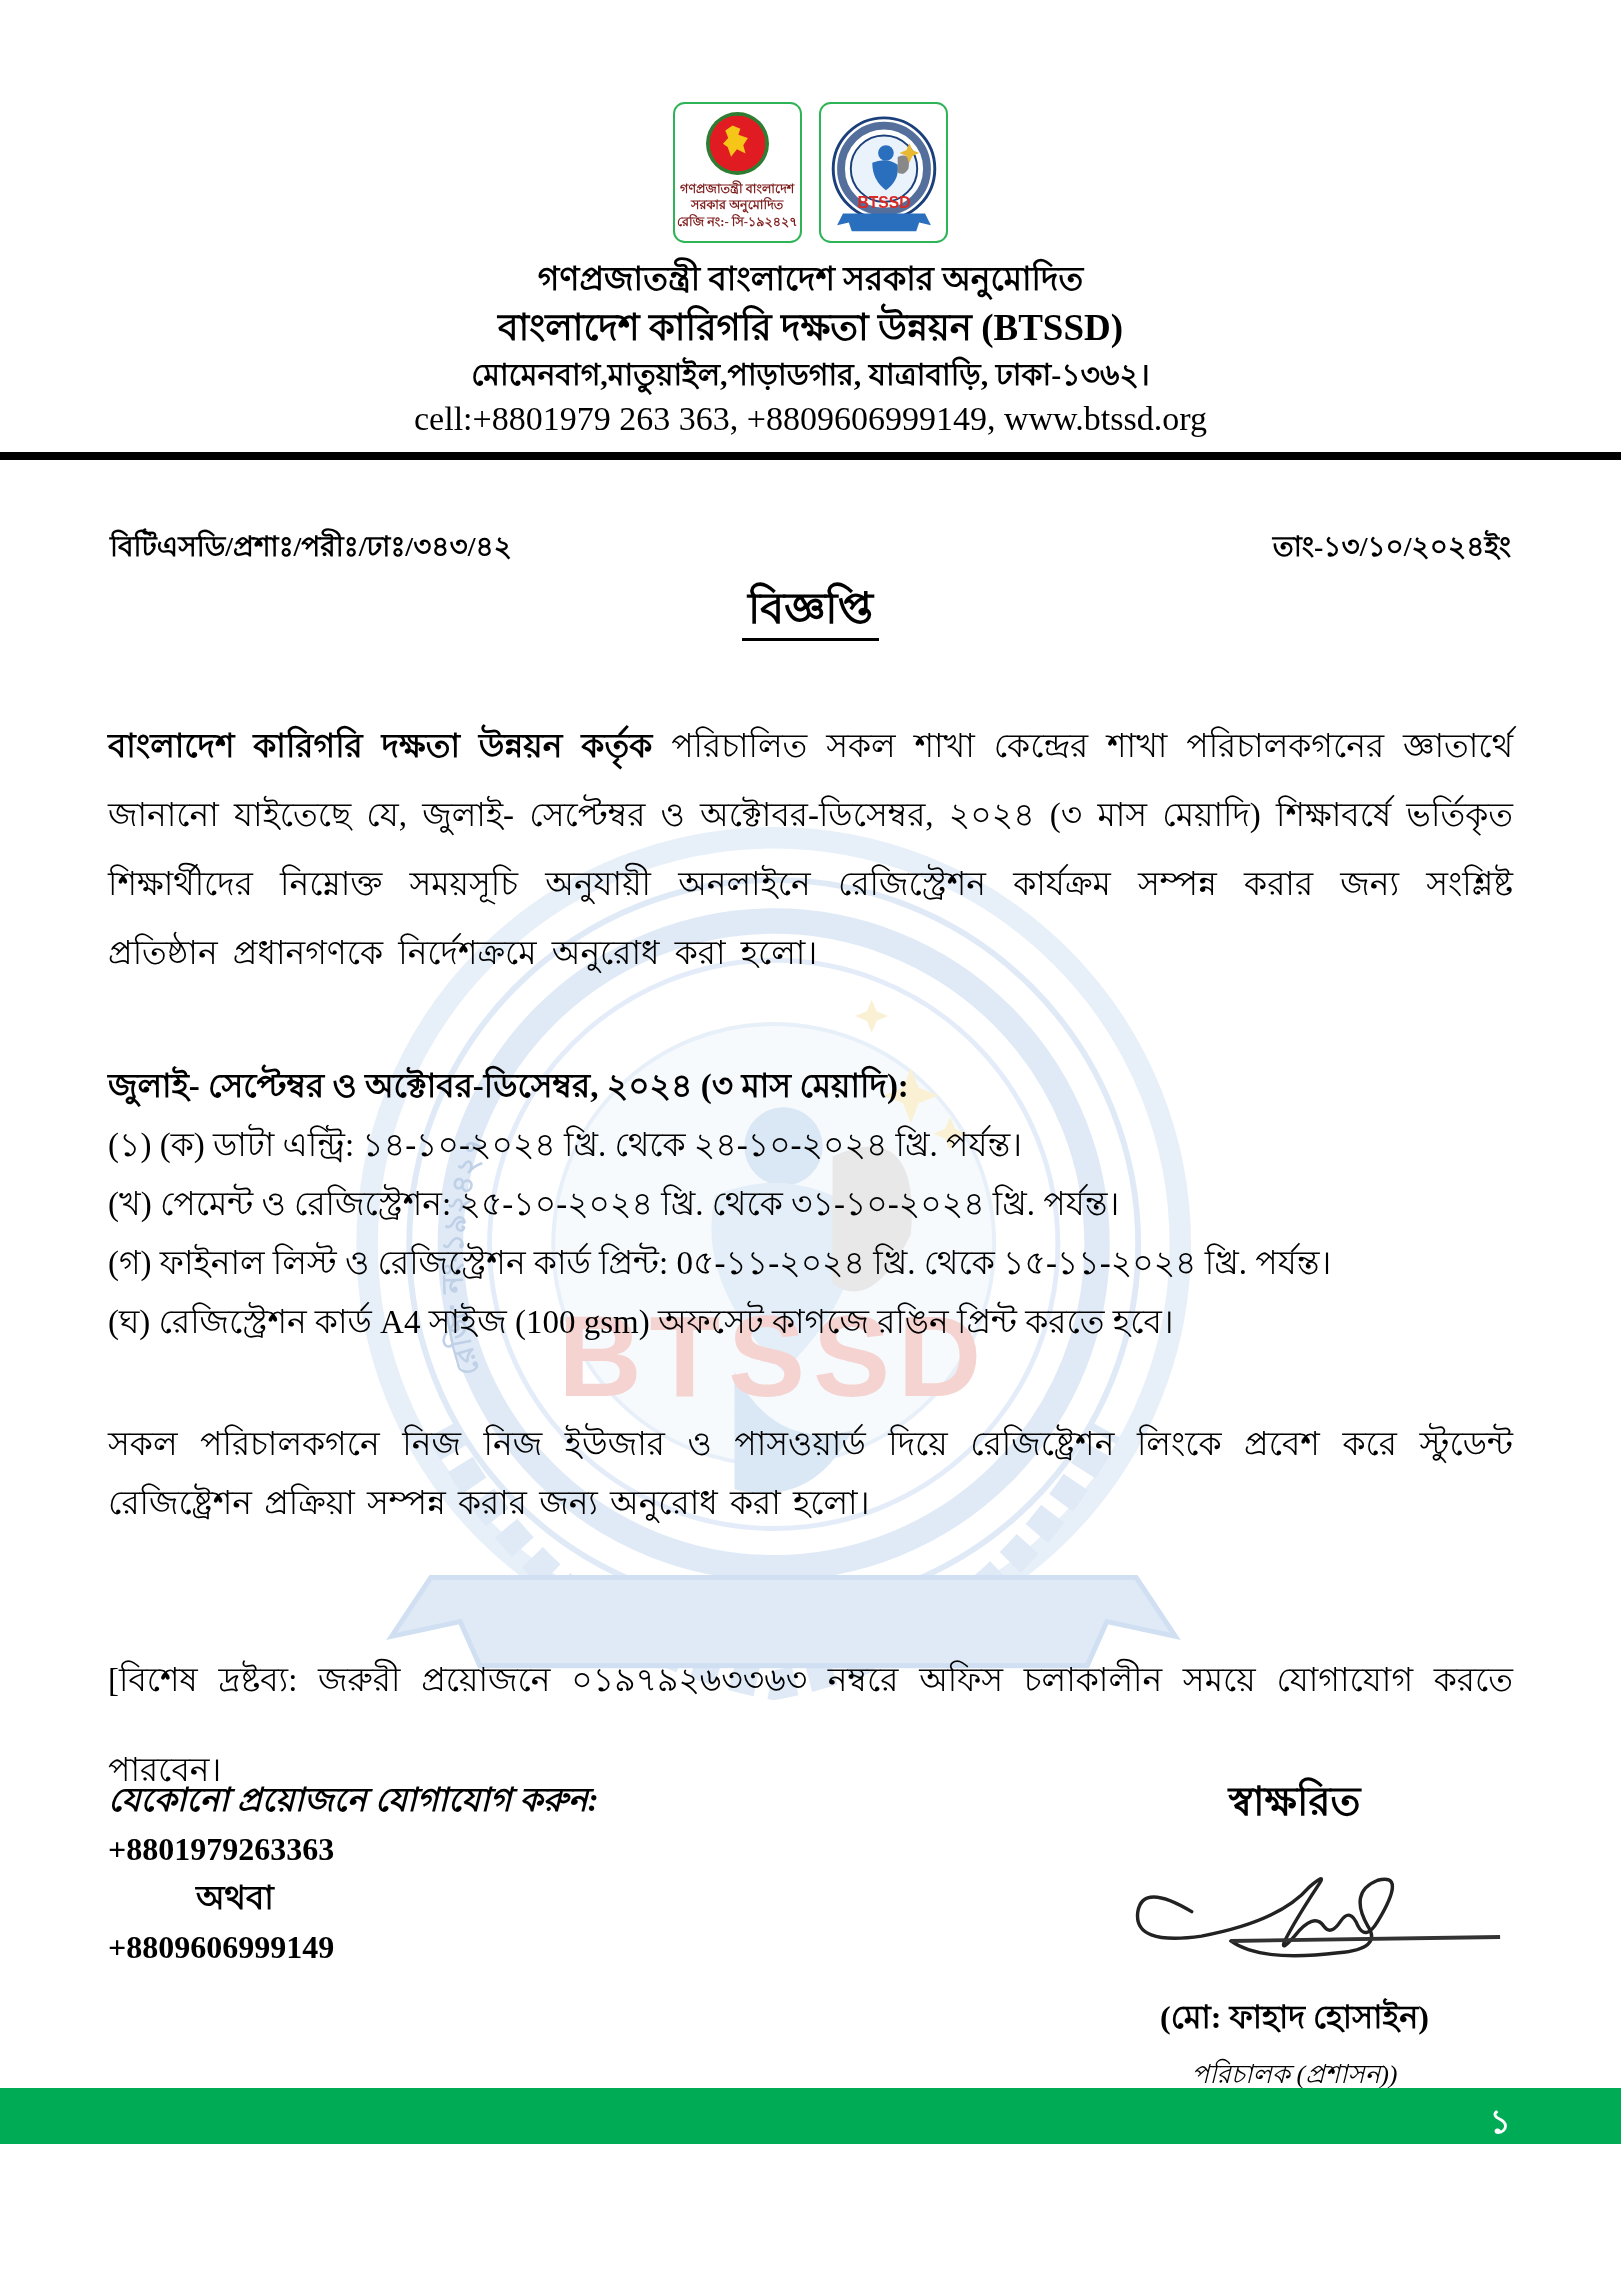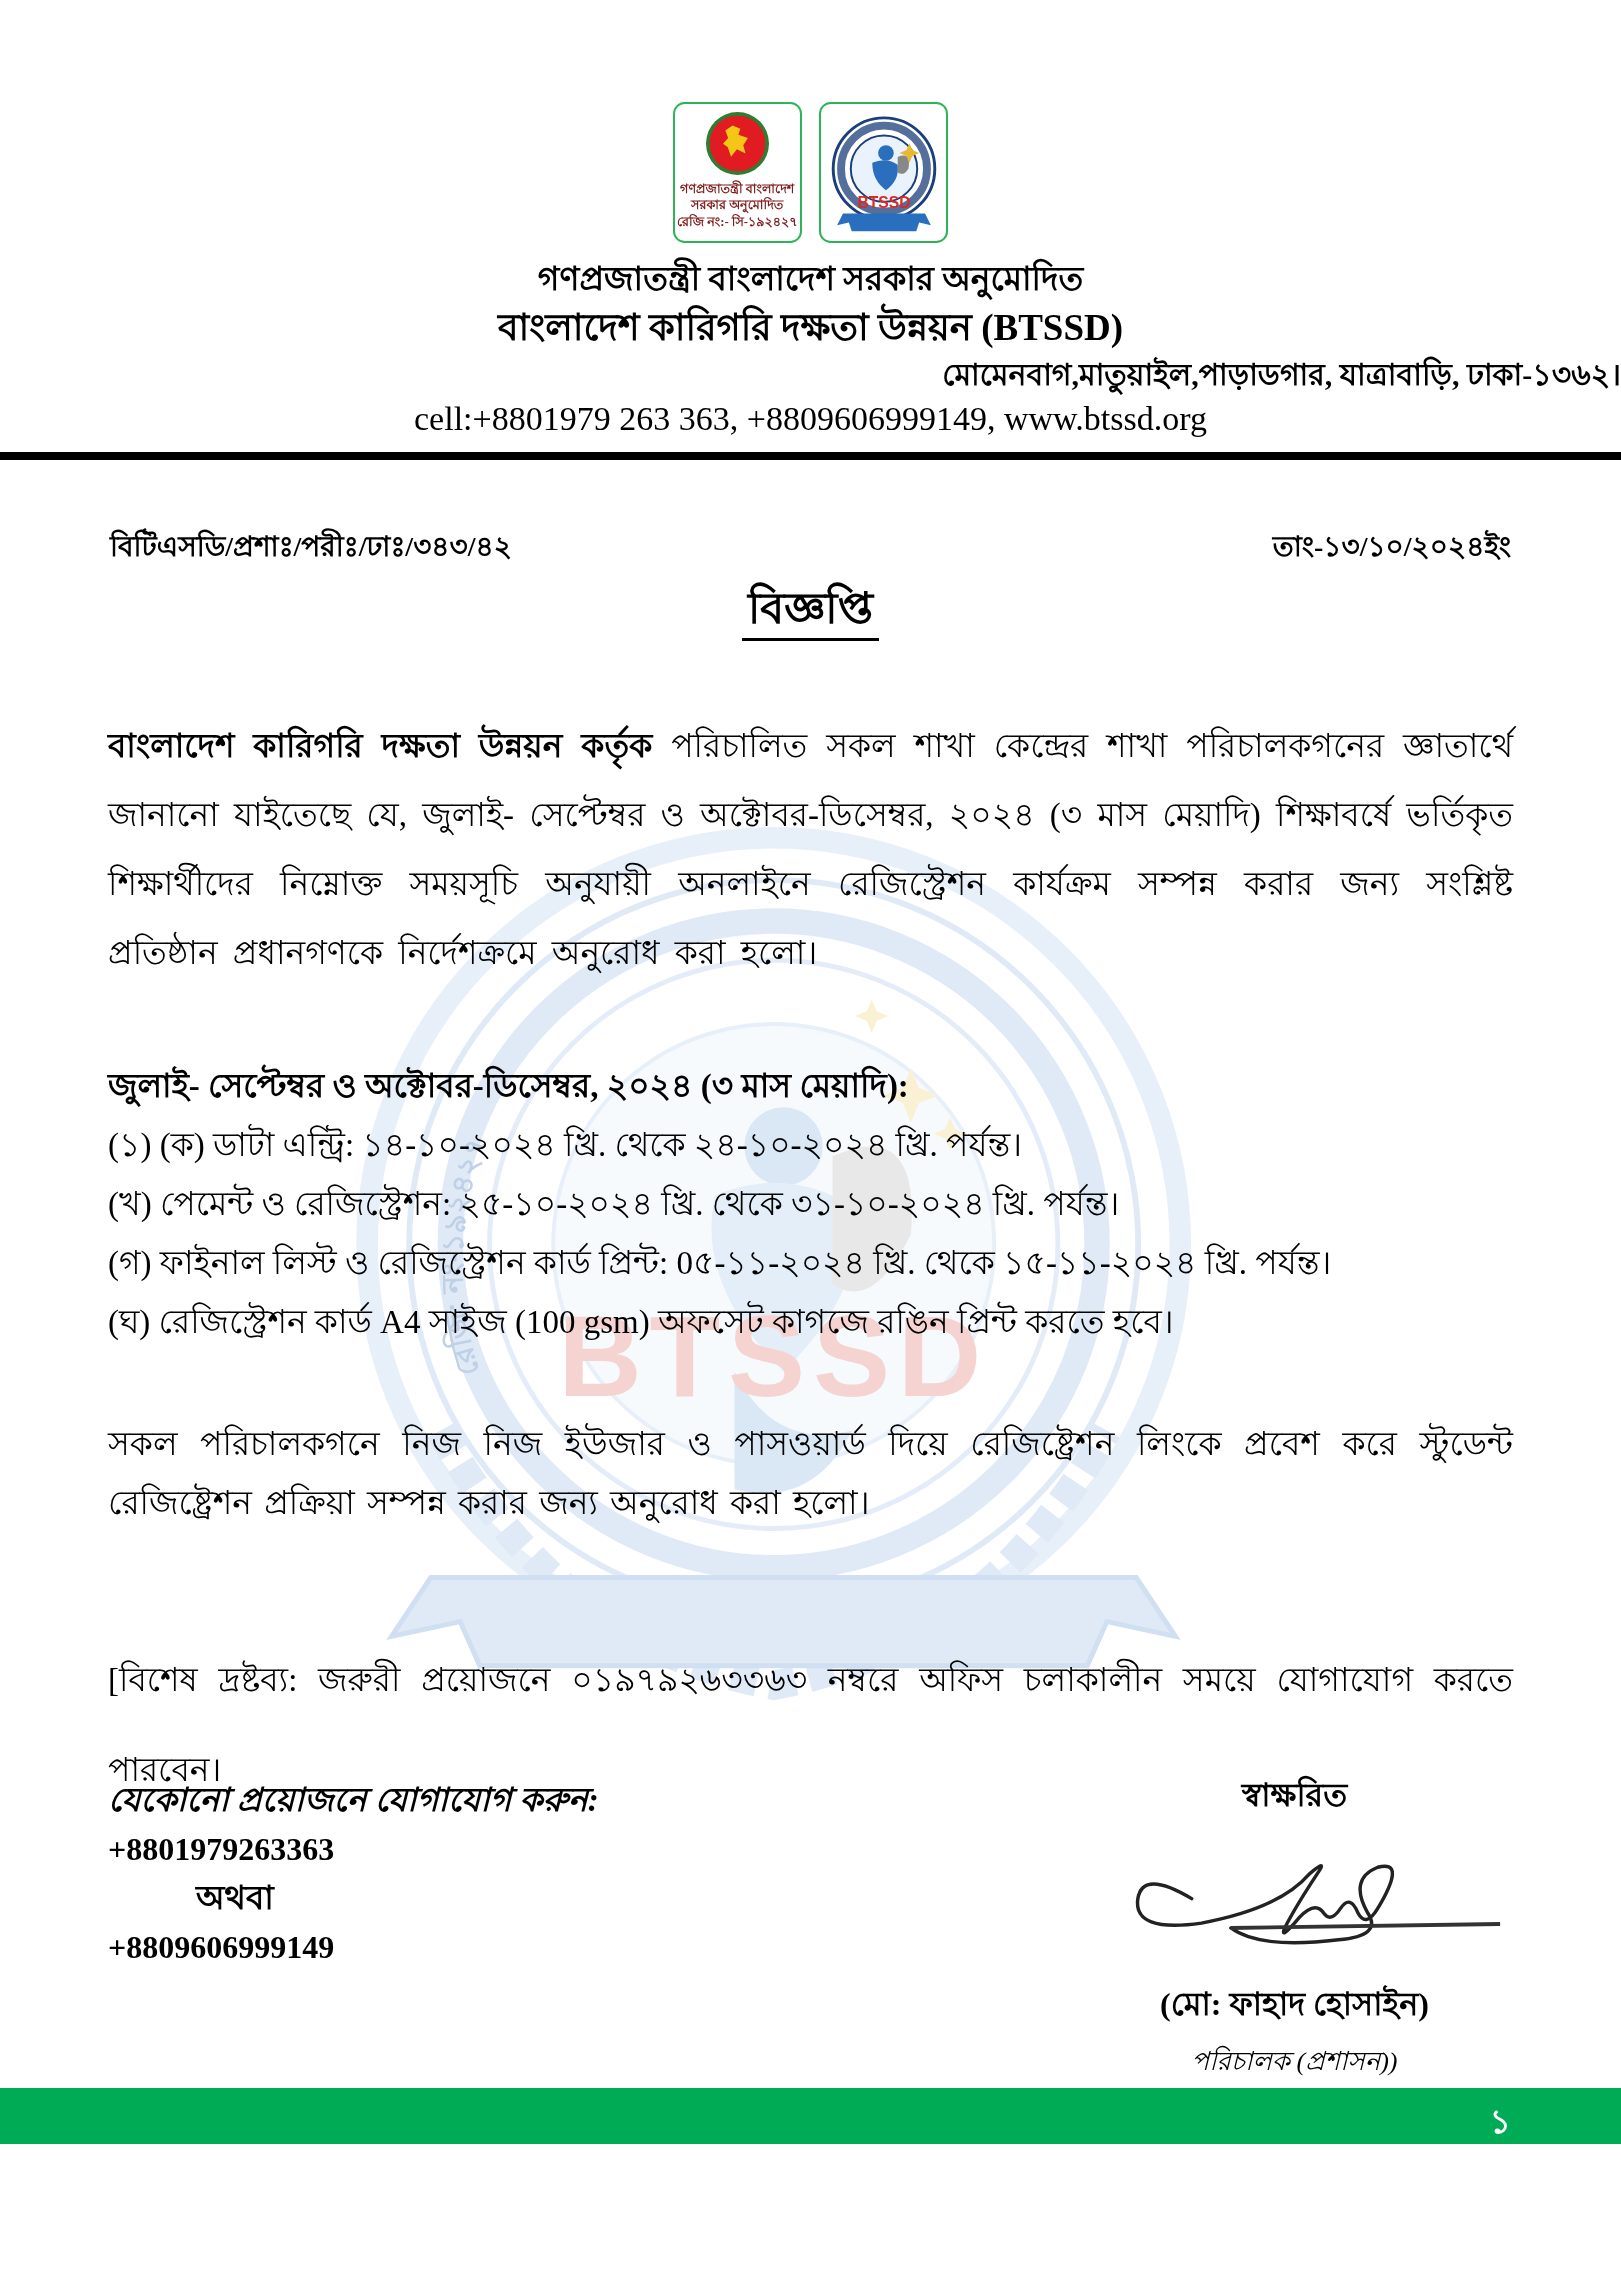--- a/index.html
+++ b/index.html
@@ -25,42 +25,42 @@
   }
   .govt-emblem .map{
     position:absolute;left:16.7px;top:13.7px;width:29px;height:33px;background:#f5c518;
     clip-path:polygon(35% 0,62% 10%,55% 28%,88% 38%,72% 60%,80% 85%,50% 72%,30% 95%,18% 65%,2% 55%,20% 38%,10% 15%);
   }
   .govt-text{margin-top:5.9px;text-align:center;color:#7f1d1d;font-weight:bold;
     font-size:12.7px;line-height:16.7px;font-family:"Liberation Serif",serif;}
   .header-lines{text-align:center;margin-top:13.7px;}
   .h-approved{font-size:33px;font-weight:bold;line-height:45px;}
   .h-org{font-size:37px;font-weight:bold;line-height:51px;}
-  .h-addr{font-size:30px;font-weight:bold;line-height:43px;text-align:right;}
+  .h-addr{font-size:30px;font-weight:bold;line-height:43px;}
   .h-cell{font-size:34px;line-height:45px;font-family:"Liberation Serif",serif;}
   .rule{height:7.8px;background:#000;margin-top:11.8px;}
   
   .ref-row{display:flex;justify-content:space-between;align-items:baseline;
     padding:0 110px 0 110px;margin-top:65px;font-weight:bold;font-size:28px;}
   .doc-title{text-align:center;margin-top:3.9px;font-size:43px;font-weight:bold;}
   .doc-title span{border-bottom:3.9px solid #000;padding:0 5.9px 5.9px 5.9px;}
   
   .para1{margin:65px 108px 0 108px;font-size:33px;line-height:69px;
     text-align:justify;word-spacing:6.9px;}
   .schedule{margin:69px 108px 0 108px;font-size:33px;line-height:59px;}
   .schedule .heading{font-weight:bold;}
   .para2{margin:63px 108px 0 108px;font-size:33px;line-height:59px;text-align:justify;word-spacing:3.9px;}
   .para3{margin:102px 108px 0 108px;font-size:33px;line-height:90px;text-align:justify;word-spacing:4.9px;}
   
   .contact{position:absolute;left:108px;top:1776px;}
   .contact .heading{font-size:33px;font-weight:bold;font-style:italic;line-height:49px;}
   .contact .phone{font-size:32px;font-weight:bold;line-height:49px;font-family:"Liberation Serif",serif;}
   .contact .or{font-size:33px;font-weight:bold;line-height:49px;padding-left:88px;}
   .signature{position:absolute;top:1770px;right:116px;width:421px;text-align:center;}
-  .signature .label{font-size:32px;font-weight:bold;}
+  .signature .label{font-size:40px;font-weight:bold;}
   .signature .sig-svg{display:block;margin:5.9px auto 0 auto;}
   .signature .name{font-size:32px;font-weight:bold;margin-top:2px;}
   .signature .desig{font-size:26px;margin-top:8px;font-style:italic;}
   
   .footer-bar{position:absolute;left:0;top:2088px;width:100%;height:56px;background:#00ab55;}
   .footer-bar .pageno{position:absolute;right:110px;top:7.8px;color:#fff;font-size:33px;font-weight:bold;}
 </style>
 </head>
 <body>
 

